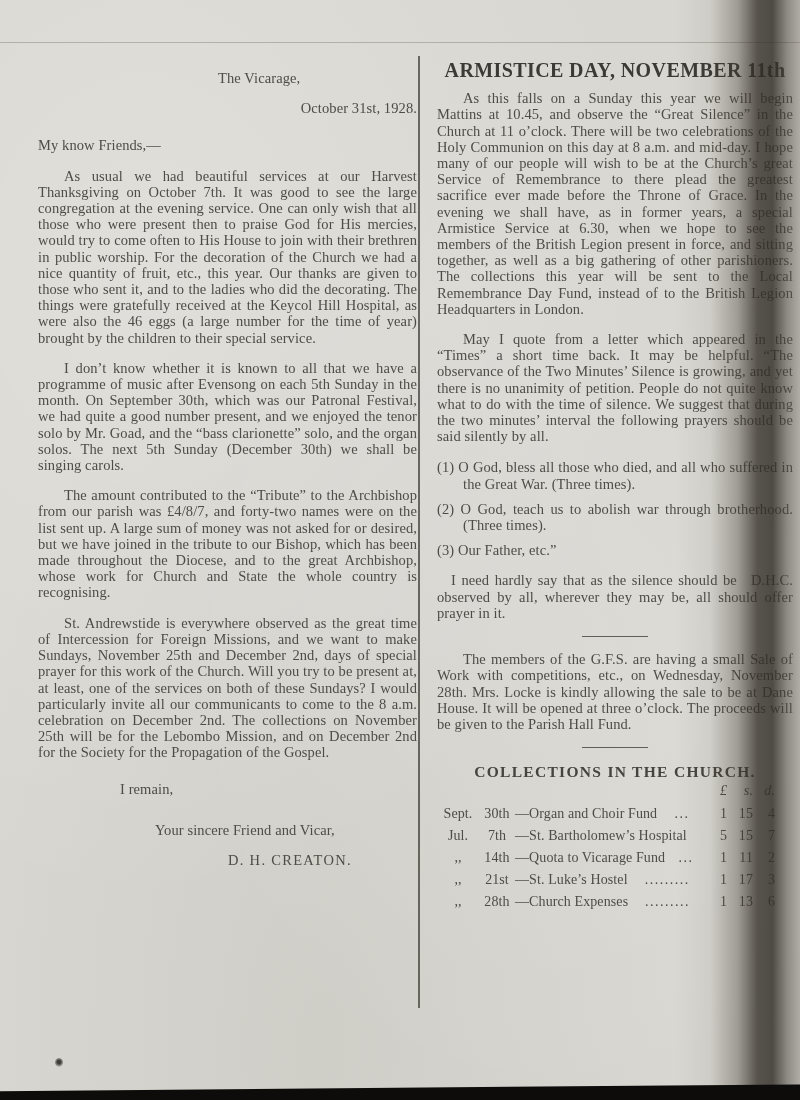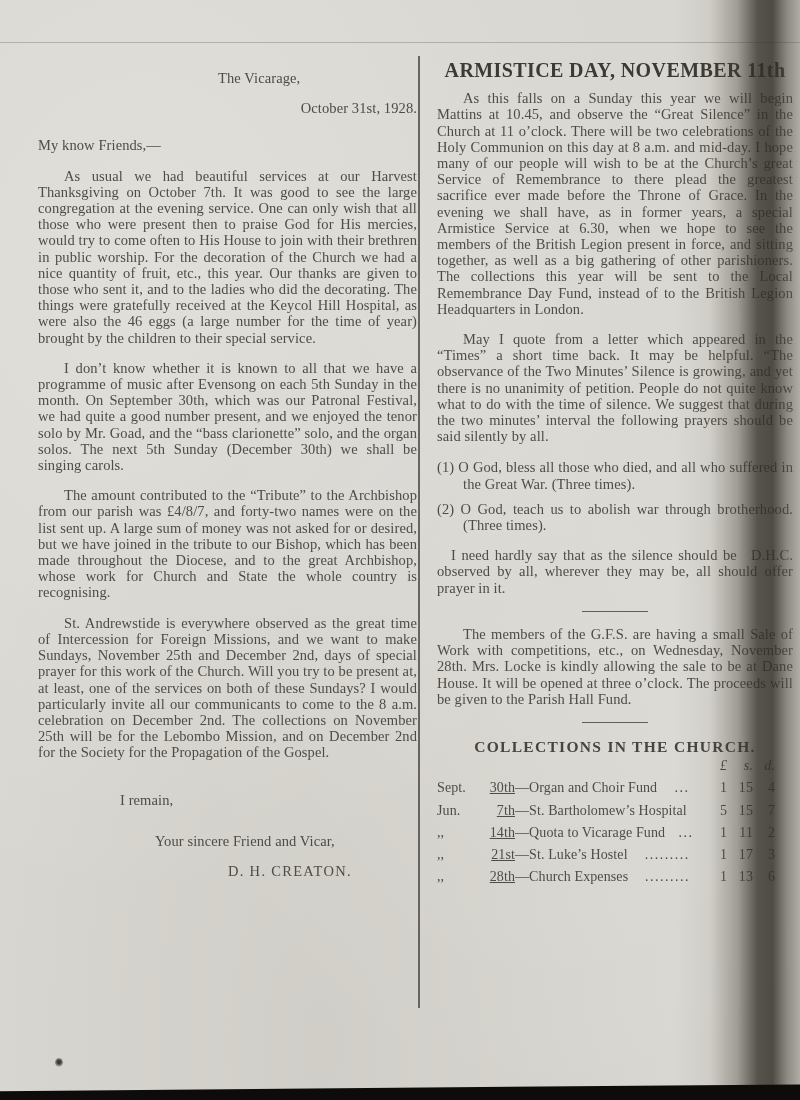--- a/index.html
+++ b/index.html
@@ -34,21 +34,21 @@
     background:radial-gradient(circle at 50% 45%, #3e3c36 25%, rgba(62,60,54,0.4) 62%, transparent 78%);
     border-radius:50%; }
 
   
   .col-left { position:absolute; left:38px; top:70px; width:379px;
     font-size:14.5px; line-height:16.2px; letter-spacing:0.1px; }
   .sender { margin:0 0 0 180px; }
   .letter-date { margin:14px 0 0 212px;text-align:right; }
   .salutation { margin:21px 0 0 0; }
   .col-left p.body-par { margin:14px 0 0 0; text-align:justify; text-indent:26px; }
-  .closing-remain { margin:31px 0 0 82px; }
+  .closing-remain { margin:20px 0 0 82px; }
   .closing-yours { margin:25px 0 0 117px; }
   .signature { margin:14px 0 0 190px; letter-spacing:1.3px; }
 
   
   .col-right { position:absolute; left:437px; top:62px; width:356px;
     font-size:14.5px; line-height:16.2px; letter-spacing:0.1px; }
   .article-title { margin:0 0 12px 0; text-align:center; font-weight:bold;
     font-size:20px; letter-spacing:0.4px; white-space:nowrap; color:#3c3a34; }
   .col-right p.body-par { margin:14px 0 0 0; text-align:justify; text-indent:26px; }
   .prayer-list { margin:15px 0 0 0; }
@@ -58,22 +58,22 @@
   .rule { width:66px; height:0; border-top:1.4px solid rgba(66,62,55,0.8); margin:15px auto 14px auto; }
 
   
   .collections { margin-top:4px; font-size:14px; }
   .coll-title { text-align:center; font-weight:600; font-size:15.5px;
     letter-spacing:1.3px; margin:16px 0 3px 0; color:#46443e; white-space:nowrap; }
   .coll-head, .coll-row { display:flex; align-items:baseline; padding-right:18px; }
   .coll-row { margin-top:6px; }
   .coll-head { margin-top:0; font-style:italic; }
   .c-spacer { flex:1; }
-  .c-month { width:42px; }
-  .c-day { width:36px; text-align:right; white-space:nowrap;text-decoration:underline; }
+  .c-month { width:42px; text-align:center; }
+  .c-day { width:36px; text-align:center; white-space:nowrap; }
   .c-desc { white-space:nowrap; }
   .c-lead { flex:1; text-align:center; letter-spacing:1.5px; overflow:hidden; white-space:nowrap; }
   .c-l { width:20px; text-align:right; }
   .c-s { width:26px; text-align:right; }
   .c-d { width:22px; text-align:right; color:#5a574f; }
 </style>
 </head>
 <body>
 
 <div class="page">
@@ -94,20 +94,21 @@
 
   <div class="divider"></div>
 
   <div class="col-right">
     <h2 class="article-title">ARMISTICE DAY, NOVEMBER 11th</h2>
     <p class="body-par" style="margin-top:0;">As this falls on a Sunday this year we will begin Mattins at 10.45, and observe the “Great Silence” in the Church at 11 o’clock. There will be two celebrations of the Holy Communion on this day at 8 a.m. and mid-day. I hope many of our people will wish to be at the Church’s great Service of Remembrance to there plead the greatest sacrifice ever made before the Throne of Grace. In the evening we shall have, as in former years, a special Armistice Service at 6.30, when we hope to see the members of the British Legion present in force, and sitting together, as well as a big gathering of other parishioners. The collections this year will be sent to the Local Remembrance Day Fund, instead of to the British Legion Headquarters in London.</p>
     <p class="body-par">May I quote from a letter which appeared in the “Times” a short time back. It may be helpful. “The observance of the Two Minutes’ Silence is growing, and yet there is no unanimity of petition. People do not quite know what to do with the time of silence. We suggest that during the two minutes’ interval the following prayers should be said silently by all.</p>
     <div class="prayer-list">
       <p class="prayer-item">(1) O God, bless all those who died, and all who suffered in the Great War. (Three times).</p>
       <p class="prayer-item">(2) O God, teach us to abolish war through brotherhood. (Three times).</p>
+      <p class="prayer-item">(3) Our Father, etc.”</p>
     </div>
     <p class="closing-par"><span class="initials">D.H.C.</span><span>I need hardly say that as the silence should be observed by all, wherever they may be, all should offer prayer in it.</span></p>
 
     <div class="rule"></div>
 
     <p class="body-par" style="margin-top:0;">The members of the G.F.S. are having a small Sale of Work with competitions, etc., on Wednesday, November 28th. Mrs. Locke is kindly allowing the sale to be at Dane House. It will be opened at three o’clock. The proceeds will be given to the Parish Hall Fund.</p>
 
     <div class="rule"></div>
 
     <div class="collections">
@@ -122,21 +123,21 @@
       <div class="coll-row">
         <span class="c-month">Sept.</span>
         <span class="c-day">30th</span>
         <span class="c-desc">—Organ and Choir Fund</span>
         <span class="c-lead">...</span>
         <span class="c-l">1</span>
         <span class="c-s">15</span>
         <span class="c-d">4</span>
       </div>
       <div class="coll-row">
-        <span class="c-month">Jun.</span>
+        <span class="c-month">Jul.</span>
         <span class="c-day">7th</span>
         <span class="c-desc">—St. Bartholomew’s Hospital</span>
         <span class="c-lead"></span>
         <span class="c-l">5</span>
         <span class="c-s">15</span>
         <span class="c-d">7</span>
       </div>
       <div class="coll-row">
         <span class="c-month">,,</span>
         <span class="c-day">14th</span>

